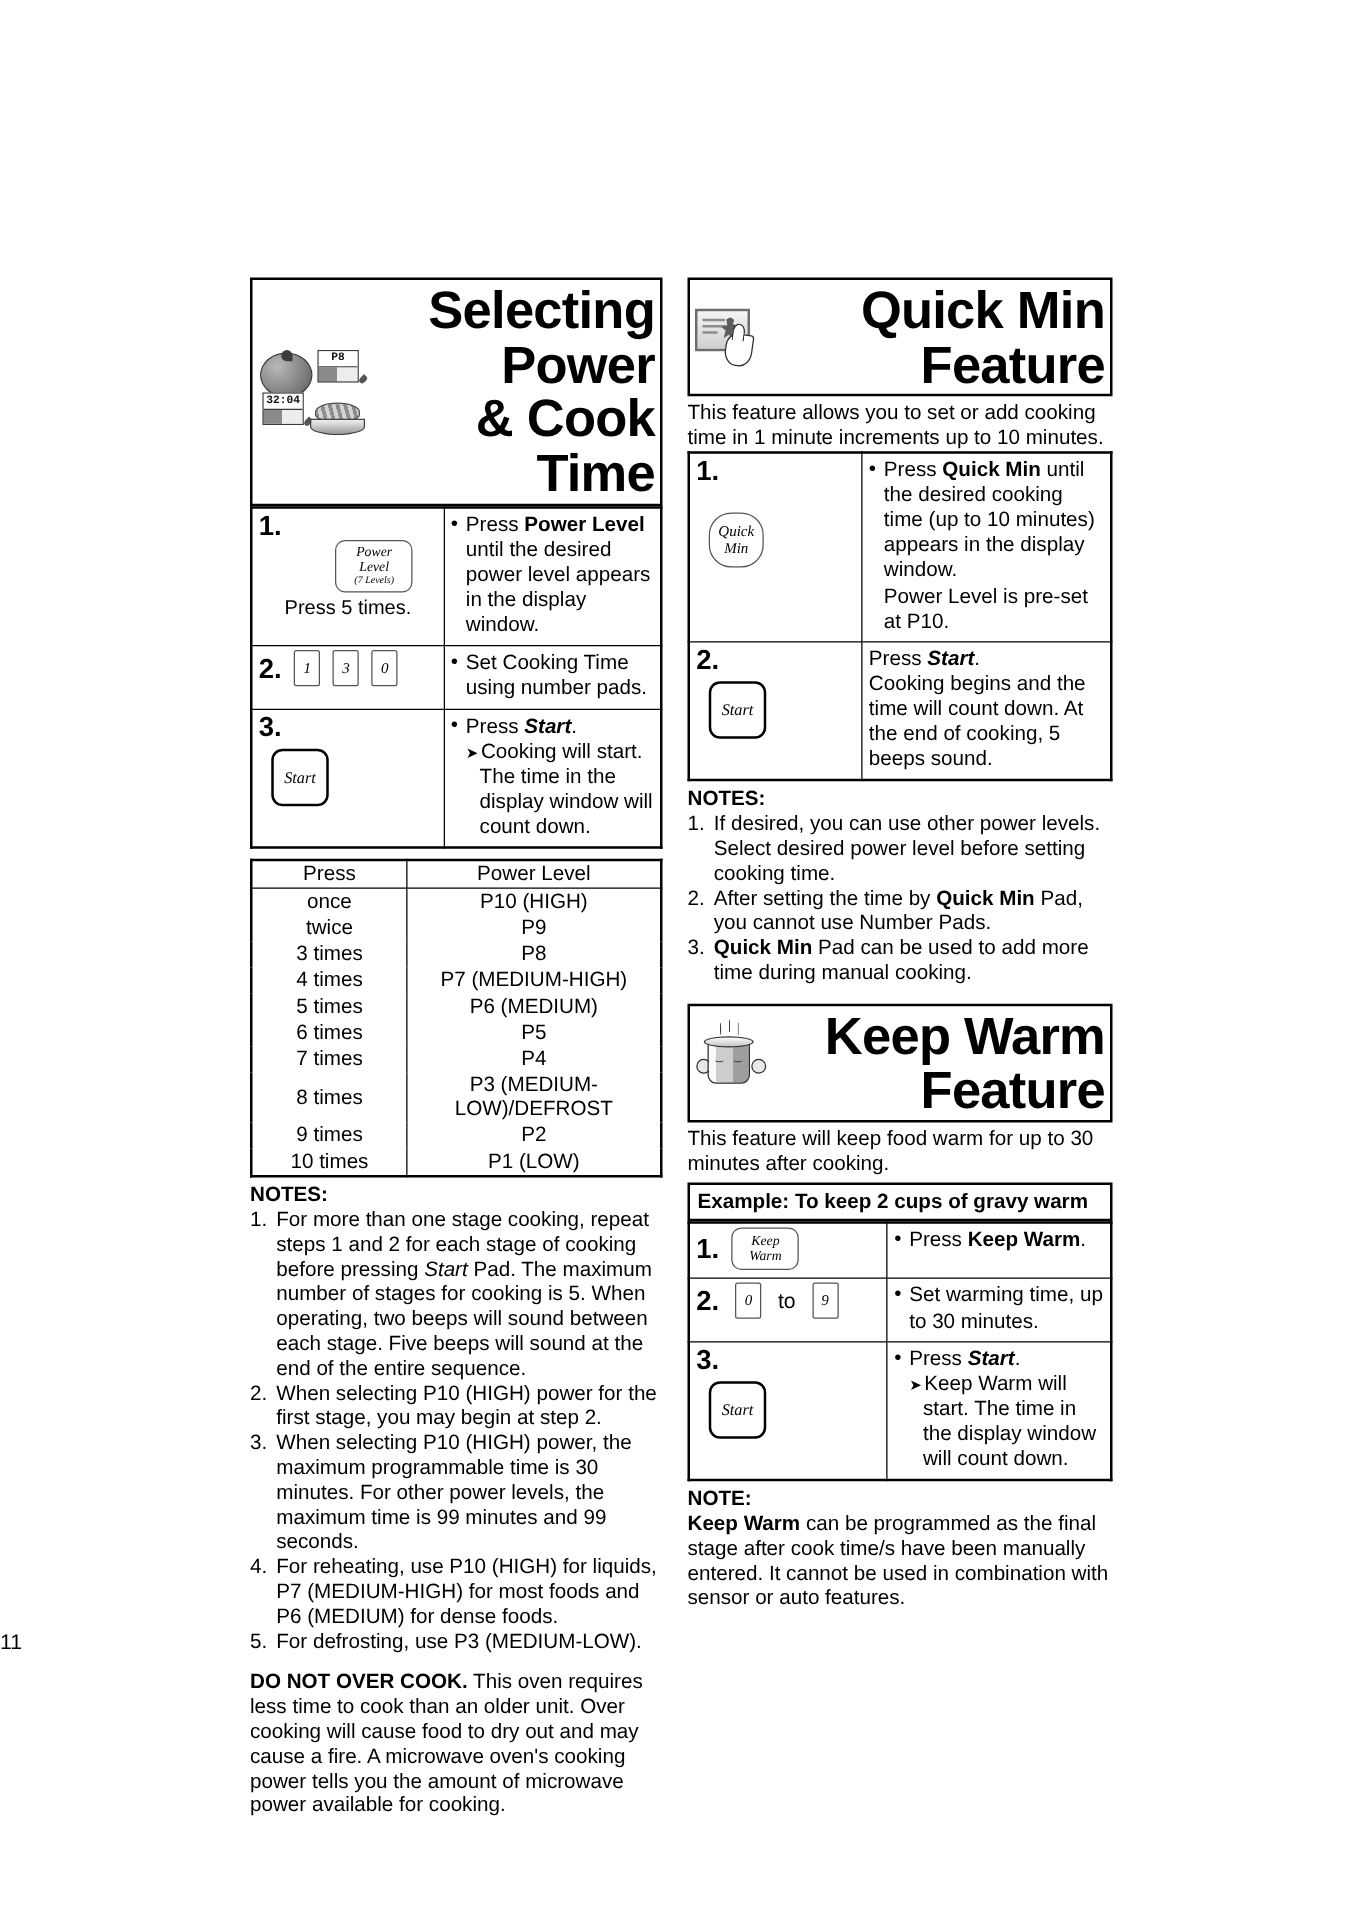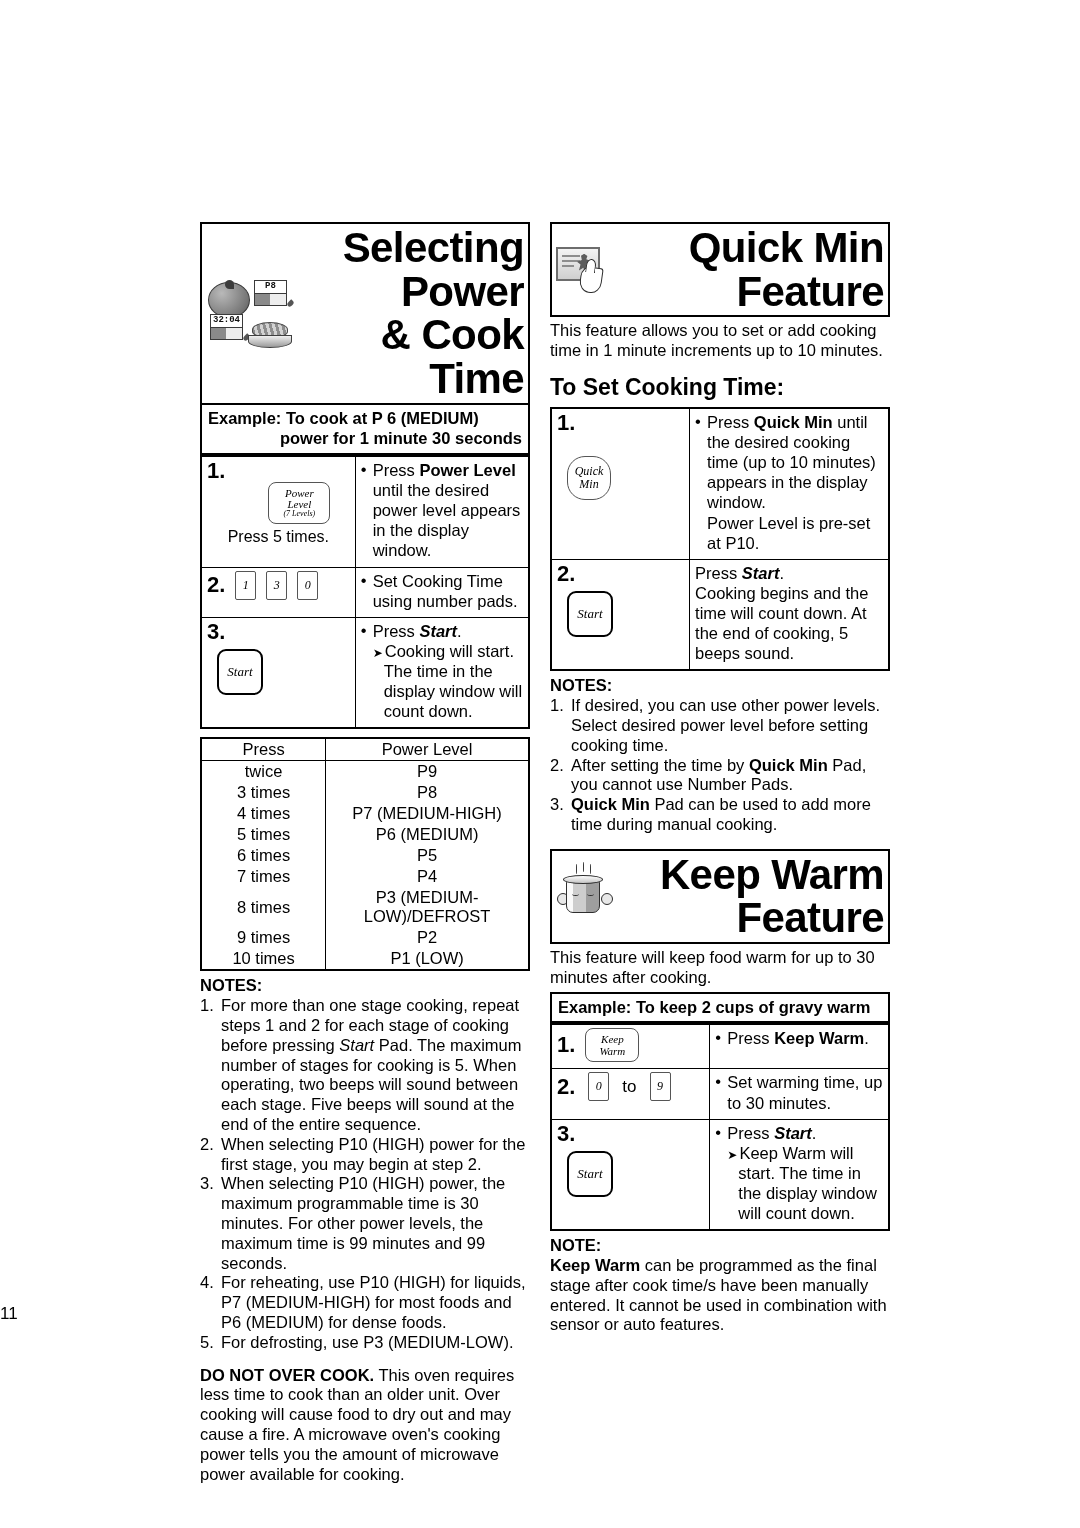--- a/index.html
+++ b/index.html
@@ -238,24 +238,20 @@
             <div class="food"></div>
               <div class="dish"></div>
           </div>
         </div>
         <div class="banner-title">
           <div>Selecting Power</div>
           <div class="two">&amp; Cook Time</div>
         </div>
       </div>
 
-      <div class="example">
-        <div>Example: To cook at P 6 (MEDIUM)</div>
-        <div class="l2">power for 1 minute 30 seconds</div>
-      </div>
 
       <table class="steps">
         <tbody>
             <tr>
           <td class="pad">
             <div class="stepnum">1.</div>
             <div style="text-align:center;">
               <div class="key power" style="display:inline-flex;margin-left:42px;">
                 <span>Power</span>
                 <span>Level</span>
@@ -307,20 +303,24 @@
         </table>
 
       <table class="plevel">
         <thead>
           <tr>
             <th class="c1">Press</th>
             <th>Power Level</th>
           </tr>
         </thead>
         <tbody>
+          <tr>
+              <td class="c1">once</td>
+              <td>P10 (HIGH)</td>
+            </tr>
           <tr>
               <td class="c1">twice</td>
               <td>P9</td>
             </tr>
           <tr>
               <td class="c1">3 times</td>
               <td>P8</td>
             </tr>
           <tr>
               <td class="c1">4 times</td>
@@ -379,21 +379,20 @@
               <i style="top:16px;width:12px;"></i>
             <span class="qm-blob"></span>
           </div>
           <div class="qm-hand"></div>
         </div>
         <div class="banner-title">Quick Min Feature</div>
       </div>
 
       <div class="intro">This feature allows you to set or add cooking time in 1 minute increments up to 10 minutes.</div>
 
-      <div class="subhead">To Set Cooking Time:</div>
 
       <table class="steps qm">
         <tbody>
             <tr>
           <td class="pad">
             <div class="stepnum">1.</div>
             <div class="quickwrap">
               <div class="key quick">
                 <span>Quick</span>
                 <span>Min</span>

